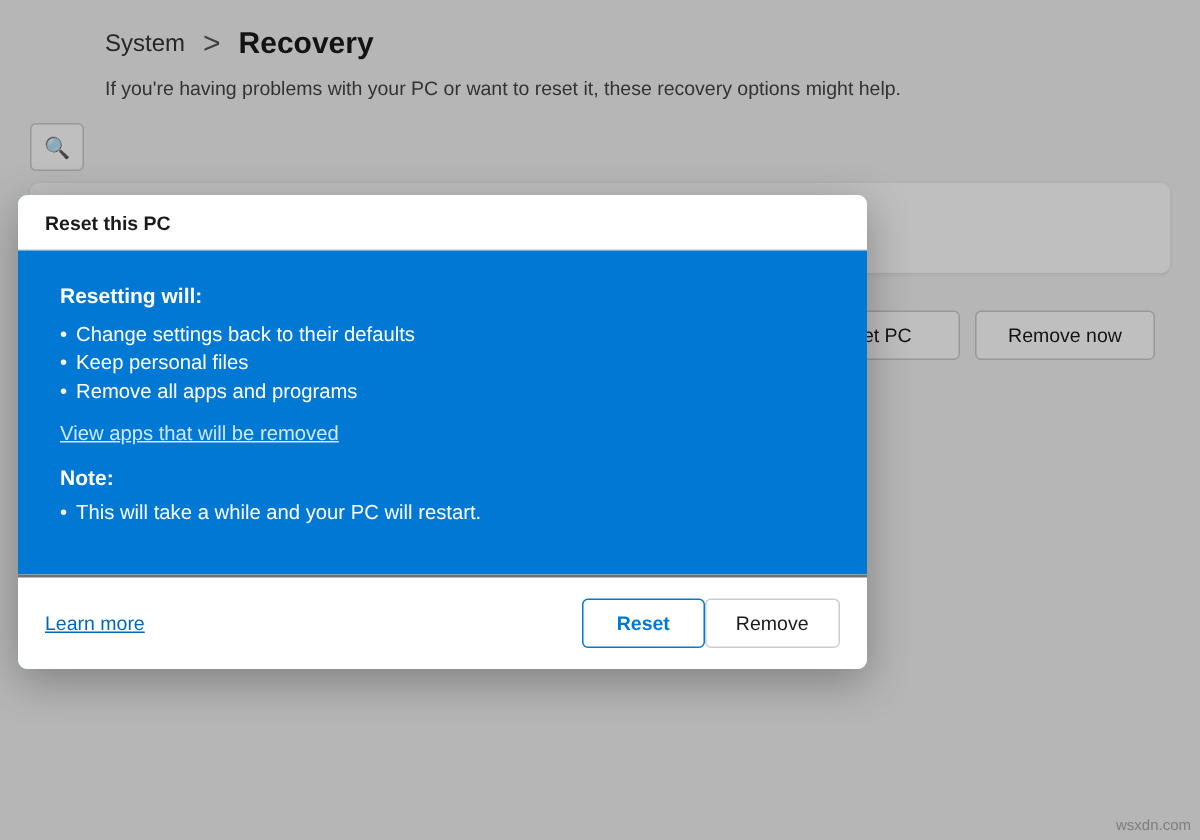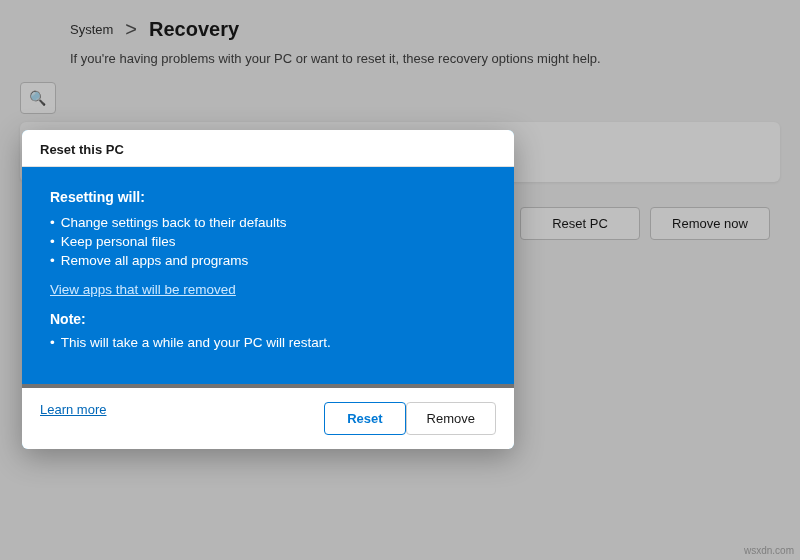--- a/index.html
+++ b/index.html
@@ -14,21 +14,21 @@
 
     
     .page-header {
       background: #f3f3f3;
       padding: 18px 70px 10px 70px;
       display: flex;
       align-items: center;
       gap: 8px;
     }
     .breadcrumb-system {
-      font-size: 13px;
+      font-size: 16px;
       color: #333;
       font-weight: 400;
     }
     .breadcrumb-separator {
       font-size: 20px;
       color: #555;
       margin: 0 4px;
     }
     .breadcrumb-recovery {
       font-size: 20px;
@@ -115,22 +115,22 @@
       position: absolute;
       top: 0; left: 0; right: 0; bottom: 0;
       background: rgba(0,0,0,0.25);
       z-index: 10;
     }
 
     
     .modal {
       position: absolute;
       top: 130px;
-      left: 22px;
-      width: 492px;
+      left: 12px;
+      width: 566px;
       background: #7dd3fc;
       border-radius: 6px;
       box-shadow: 0 8px 30px rgba(0,0,0,0.3);
       z-index: 20;
       overflow: hidden;
     }
 
     .modal-title-bar {
       background: #fff;
       padding: 10px 18px 8px 18px;
@@ -184,23 +184,23 @@
     .note-label {
       font-size: 14px;
       font-weight: 600;
       margin-bottom: 6px;
     }
 
     .modal-footer {
       background: #fff;
       padding: 14px 18px;
       display: flex;
-      align-items: flex-start;
+      align-items: center;
       justify-content: space-between;
-      border-top: 4px solid #737373;
+      border-top: 2px solid #737373;
     }
     .learn-more-link {
       color: #0067b8;
       font-size: 13px;
       text-decoration: underline;
       cursor: pointer;
     }
     .footer-buttons {
       display: flex;
     }

